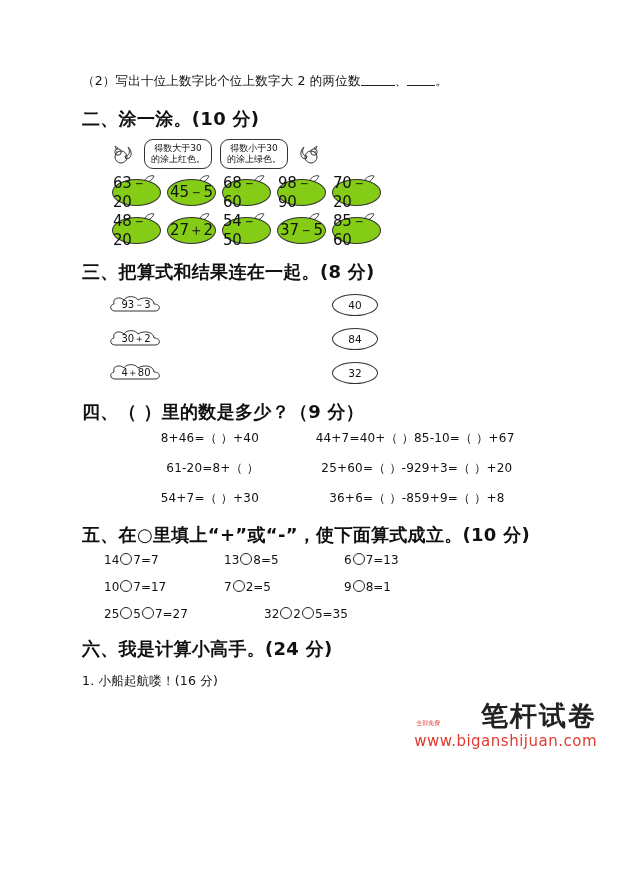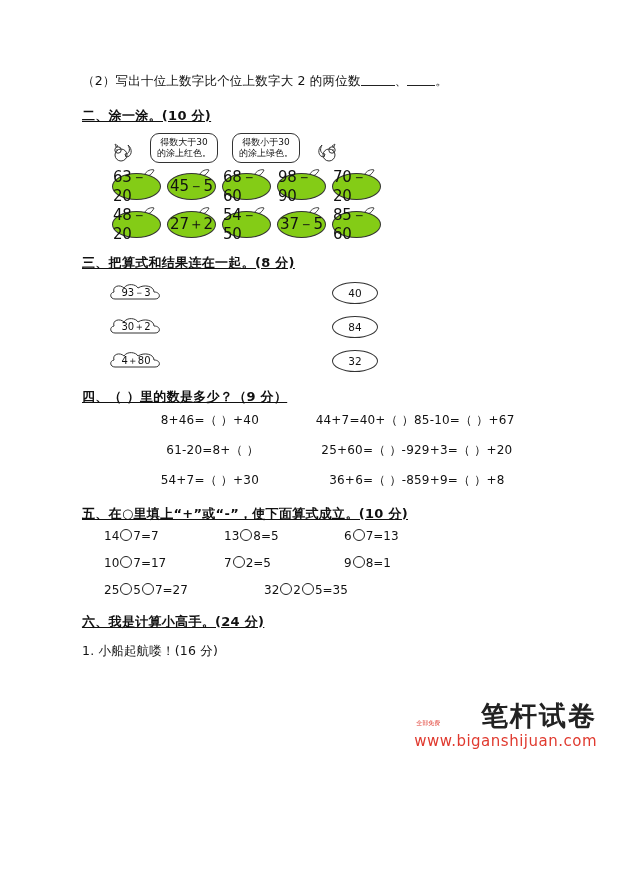--- a/index.html
+++ b/index.html
@@ -28,46 +28,45 @@
     top: 72px;
     width: 470px;
   }
   .q-line {
     font-size: 12.5px;
     line-height: 1.5;
     margin: 0 0 4px 0;
     letter-spacing: 0.2px;
   }
   .section-title {
-    font-size: 13px;
+    font-size: 18px;
     font-weight: bold;
     margin: 16px 0 6px 0;
     letter-spacing: 0.3px;
-    text-decoration: underline;
   }
   .u-blank {
     display: inline-block;
     border-bottom: 1px solid #222;
     width: 34px;
     height: 11px;
     vertical-align: -1px;
   }
   .u-blank.sm { width: 28px; }
 
   
   .apple-box {
     margin-top: 8px;
     margin-left: 30px;
     width: 270px;
     position: relative;
   }
   .banner-row {
     display: flex;
-    gap: 14px;
-    align-items: flex-end;
+    gap: 8px;
+    align-items: center;
     margin-bottom: 6px;
   }
   .banner {
     border: 1px solid #333;
     border-radius: 9px;
     padding: 3px 6px;
     font-size: 9px;
     line-height: 1.22;
     text-align: center;
     background: #fff;

